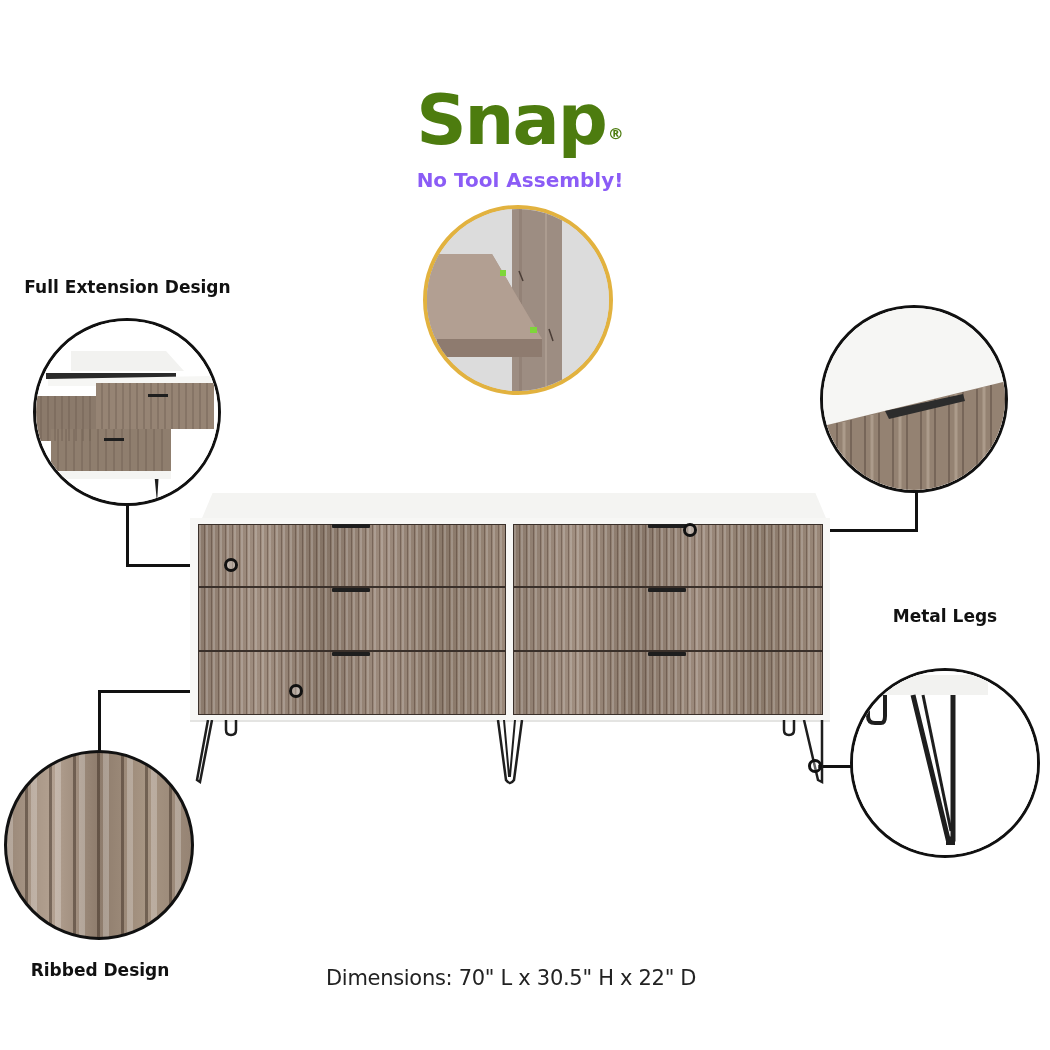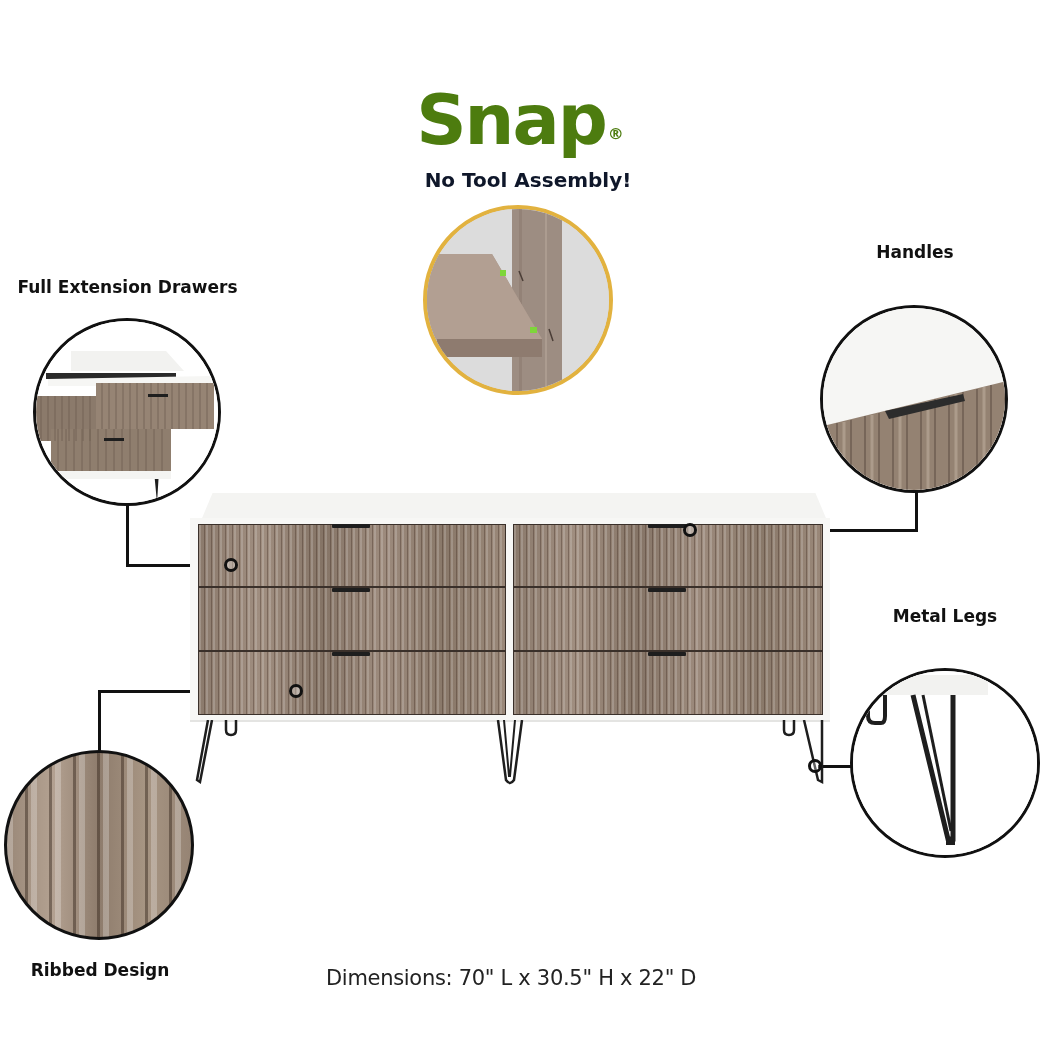--- a/index.html
+++ b/index.html
@@ -8,22 +8,22 @@
 
   .abs { position: absolute; }
 
   .brand-title {
     left: 0; width: 1040px; top: 80px; text-align: center;
     font-family: "DejaVu Sans", sans-serif; font-weight: 700; font-size: 70px;
     letter-spacing: -2px; color: #4d7c0f; line-height: 80px;
   }
   .brand-title sup { font-size: 16px; vertical-align: top; position: relative; top: 14px; margin-left: 2px; letter-spacing: 0; }
   .brand-sub {
-    left: 8px; width: 1040px; top: 168px; text-align: center;
-    font-weight: 700; font-size: 20px; color: #0f172a;
+    left: 0; width: 1040px; top: 168px; text-align: center;
+    font-weight: 700; font-size: 20px; color: #8b5cf6;
   }
 
   .label { font-weight: 700; font-size: 17px; color: #111; text-align: center; line-height: 27px; }
   .dims { font-family: "DejaVu Sans", sans-serif; font-size: 21px; color: #222; font-weight: 400; letter-spacing: -0.3px; }
 
   .circle {
     position: absolute; border-radius: 50%; overflow: hidden;
     border: 3px solid #111; background: #fff;
   }
   .circle.gold { border: 4px solid #e2b23f; background: #dcdcdc; }
@@ -79,21 +79,21 @@
     <polygon points="0,45 65,45 115,130 115,148 0,148" fill="#a89488"></polygon>
     <polygon points="0,45 65,45 115,130 0,130" fill="#b29f92"></polygon>
     <rect x="10" y="130" width="105" height="18" fill="#8e7b6f"></rect>
     <rect x="73" y="61" width="6" height="6" fill="#7ed63a"></rect>
     <rect x="103" y="118" width="7" height="6" fill="#7ed63a"></rect>
     <line x1="92" y1="62" x2="96" y2="72" stroke="#4a3d36" stroke-width="1.5"></line>
     <line x1="122" y1="120" x2="126" y2="132" stroke="#4a3d36" stroke-width="1.5"></line>
   </svg>
 </div>
 
-<div class="abs label" style="left:10px; top:274px; width:235px;">Full Extension Drawers</div>
+<div class="abs label" style="left:10px; top:274px; width:235px;">Full Extension Design</div>
 <div class="circle" style="left:33px; top:318px; width:188px; height:188px;">
   <svg width="188" height="188" viewBox="0 0 188 188">
     <rect width="188" height="188" fill="#ffffff"></rect>
     <polygon points="35,30 130,30 148,50 35,50" fill="#f2f2f0"></polygon>
     <rect x="10" y="52" width="130" height="6" fill="#2a2a2a"></rect>
     <polygon points="12,58 175,55 175,65 12,65" fill="#f6f6f4"></polygon>
     <rect x="60" y="62" width="118" height="46" fill="#968474"></rect>
     <rect x="0" y="75" width="60" height="45" fill="#8b7a6b"></rect>
     <rect x="15" y="108" width="120" height="42" fill="#8f7e6e"></rect>
     <g stroke="#6a5a4e" stroke-width="1" opacity="0.7">
@@ -139,21 +139,20 @@
     <rect x="112" y="73" width="20" height="3" fill="#1e1e1e"></rect>
     <rect x="68" y="117" width="20" height="3" fill="#1e1e1e"></rect>
     <polygon points="118,150 123,150 121,182" fill="#1e1e1e"></polygon>
     <rect x="15" y="150" width="120" height="8" fill="#f4f4f2"></rect>
   </svg>
 </div>
 <div class="line" style="left:126px; top:505px; width:3px; height:62px;"></div>
 <div class="line" style="left:126px; top:564px; width:100px; height:3px;"></div>
 
 <div class="abs label" style="left:795px; top:239px; width:240px;">
-  <div>Handles</div>
 </div>
 <div class="circle" style="left:820px; top:305px; width:188px; height:188px;">
   <svg width="188" height="188" viewBox="0 0 188 188">
     <rect width="188" height="188" fill="#f6f6f4"></rect>
     <polygon points="0,118 188,72 188,188 0,188" fill="#948272"></polygon>
     <g stroke="#5f5045" stroke-width="2" opacity="0.55">
       <line x1="14" y1="115" x2="14" y2="188"></line>
         <line x1="28" y1="112" x2="28" y2="188"></line>
         <line x1="42" y1="108" x2="42" y2="188"></line>
         <line x1="56" y1="105" x2="56" y2="188"></line>

